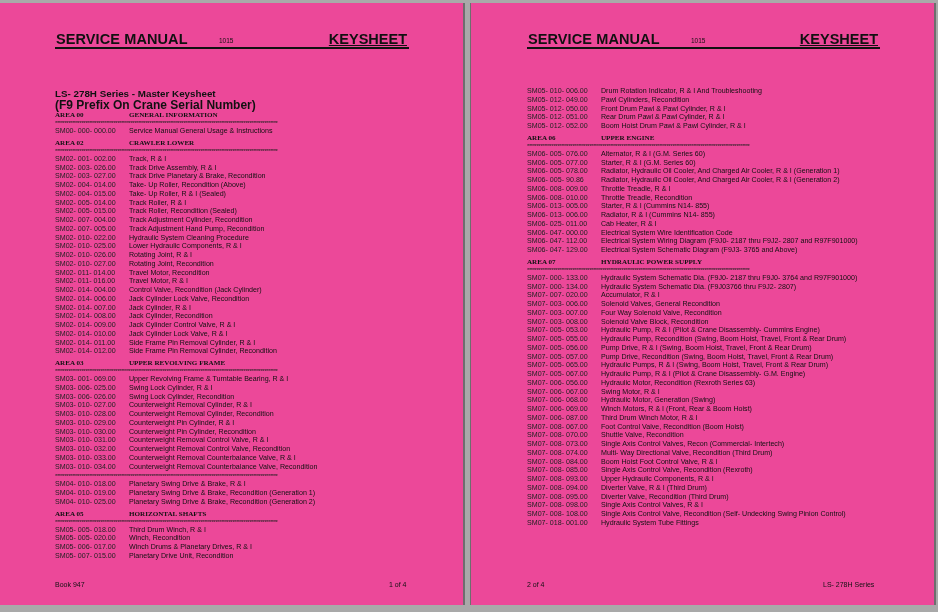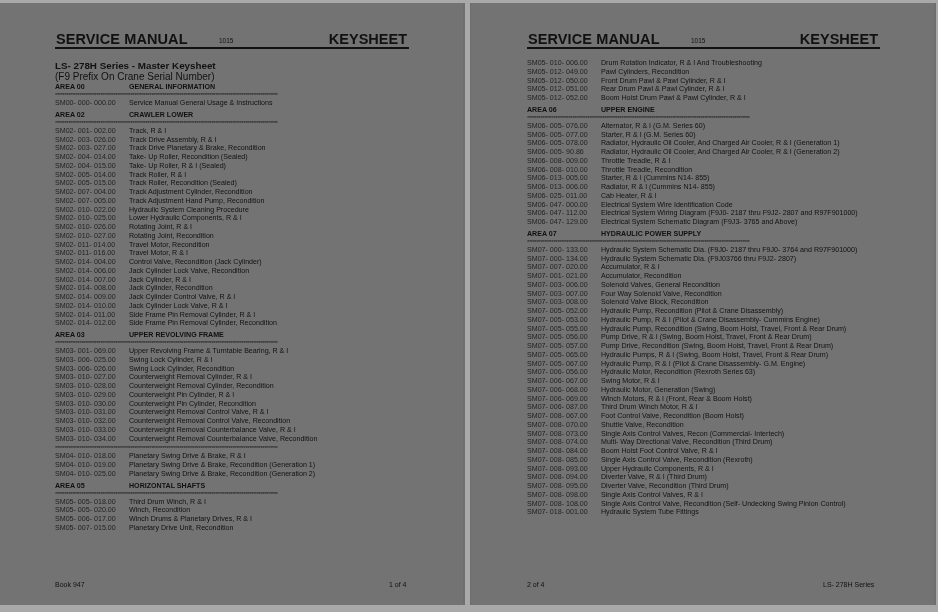--- a/index.html
+++ b/index.html
@@ -1,38 +1,38 @@
 <!DOCTYPE html>
 <html><head>
 <meta charset="utf-8">
 <style>
   * { box-sizing: border-box; margin: 0; padding: 0; }
   html, body { width: 938px; height: 612px; overflow: hidden; background: #a9a9a9; }
   body { position: relative; font-family: "Liberation Sans", sans-serif; color: #111; }
   .page {
-    position: absolute; top: 3px; height: 602px; background: #737373;
+    position: absolute; top: 3px; height: 602px; background: #ec4899;
     border-right: 2px solid #6e6e6e;
   }
   #page-left { left: 0; width: 465px; }
   #page-right { left: 470px; width: 466px; border-left: 1px solid #6e6e6e; }
   .hdr {
     position: absolute; top: 26px; height: 20px;
     border-bottom: 2px solid #111;
   }
   #page-left .hdr { left: 55px; width: 354px; }
   #page-right .hdr { left: 56px; width: 353px; }
   .hdr-left { position: absolute; left: 1px; top: 2px; font-weight: bold; font-size: 14.5px; letter-spacing: 0.1px; }
   .hdr-mid { position: absolute; left: 164px; top: 8px; font-size: 6.5px; }
-  .hdr-right { position: absolute; right: 2px; top: 2px; font-weight: bold; font-size: 14.5px; }
-  .content { position: absolute; font-size: 7.1px; line-height: 8.75px; white-space: nowrap; }
+  .hdr-right { position: absolute; right: 2px; top: 2px; font-weight: bold; font-size: 14.5px; text-decoration: underline; }
+  .content { position: absolute; font-size: 7.1px; line-height: 8.75px; white-space: nowrap; margin-top: 28px; }
   #page-left .content { left: 55px; top: 57px; width: 356px; }
   #page-right .content { left: 56px; top: 56px; width: 354px; }
   .doc-title { font-weight: bold; font-size: 9.8px; line-height: 12px; }
-  .doc-subtitle { font-weight: normal; font-size: 10px; line-height: 10px; }
-  .area-row { font-weight: bold; display: flex; height: 10px; line-height: 11px; }
+  .doc-subtitle { font-weight: bold; font-size: 12px; line-height: 10px; }
+  .area-row { font-weight: bold; display: flex; height: 10px; line-height: 11px; font-family: Liberation Serif, serif; }
   .area-row .a-code { width: 74px; }
   .stars { overflow: hidden; height: 6px; line-height: 6px; font-size: 6px; letter-spacing: -0.45px; color: #222; margin-bottom: 1px; }
   .item { display: flex; height: 8.75px; }
   .item .code { width: 74px; color: #222; }
   .item .desc { color: #111; }
   .gap { height: 2px; }
   .footer { position: absolute; top: 578px; font-size: 7px; }
   #page-left .f-left { left: 55px; }
   #page-left .f-right { left: 389px; }
   #page-right .f-left { left: 56px; }
@@ -72,21 +72,21 @@
       <div class="item">
         <span class="code">SM02- 003- 026.00</span>
         <span class="desc">Track Drive Assembly, R &amp; I</span>
       </div>
       <div class="item">
         <span class="code">SM02- 003- 027.00</span>
         <span class="desc">Track Drive Planetary &amp; Brake, Recondition</span>
       </div>
       <div class="item">
         <span class="code">SM02- 004- 014.00</span>
-        <span class="desc">Take- Up Roller, Recondition (Sealed)</span>
+        <span class="desc">Take- Up Roller, Recondition (Above)</span>
       </div>
       <div class="item">
         <span class="code">SM02- 004- 015.00</span>
         <span class="desc">Take- Up Roller, R &amp; I (Sealed)</span>
       </div>
       <div class="item">
         <span class="code">SM02- 005- 014.00</span>
         <span class="desc">Track Roller, R &amp; I</span>
       </div>
       <div class="item">
@@ -341,38 +341,30 @@
       </div>
       <div class="item">
         <span class="code">SM07- 000- 134.00</span>
         <span class="desc">Hydraulic System Schematic Dia. (F9J03766 thru F9J2- 2807)</span>
       </div>
       <div class="item">
         <span class="code">SM07- 007- 020.00</span>
         <span class="desc">Accumulator, R &amp; I</span>
       </div>
       <div class="item">
-        <span class="code">SM07- 001- 021.00</span>
-        <span class="desc">Accumulator, Recondition</span>
-      </div>
-      <div class="item">
         <span class="code">SM07- 003- 006.00</span>
         <span class="desc">Solenoid Valves, General Recondition</span>
       </div>
       <div class="item">
         <span class="code">SM07- 003- 007.00</span>
         <span class="desc">Four Way Solenoid Valve, Recondition</span>
       </div>
       <div class="item">
         <span class="code">SM07- 003- 008.00</span>
         <span class="desc">Solenoid Valve Block, Recondition</span>
-      </div>
-      <div class="item">
-        <span class="code">SM07- 005- 052.00</span>
-        <span class="desc">Hydraulic Pump, Recondition (Pilot &amp; Crane Disassembly)</span>
       </div>
       <div class="item">
         <span class="code">SM07- 005- 053.00</span>
         <span class="desc">Hydraulic Pump, R &amp; I (Pilot &amp; Crane Disassembly-  Cummins Engine)</span>
       </div>
       <div class="item">
         <span class="code">SM07- 005- 055.00</span>
         <span class="desc">Hydraulic Pump, Recondition (Swing, Boom Hoist, Travel, Front &amp; Rear Drum)</span>
       </div>
       <div class="item">

